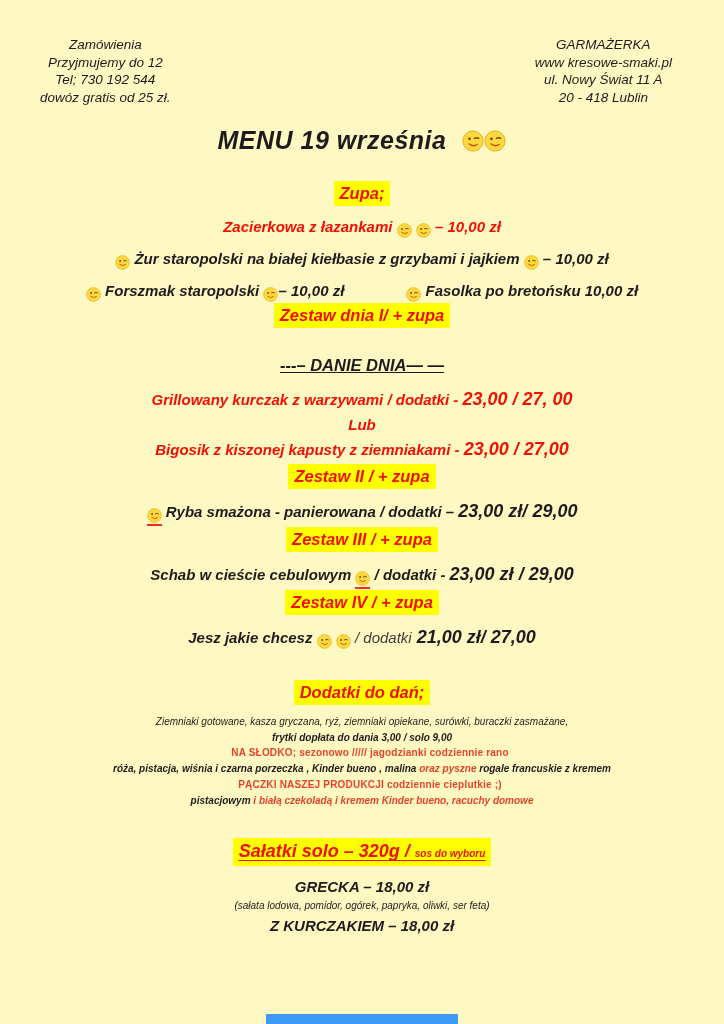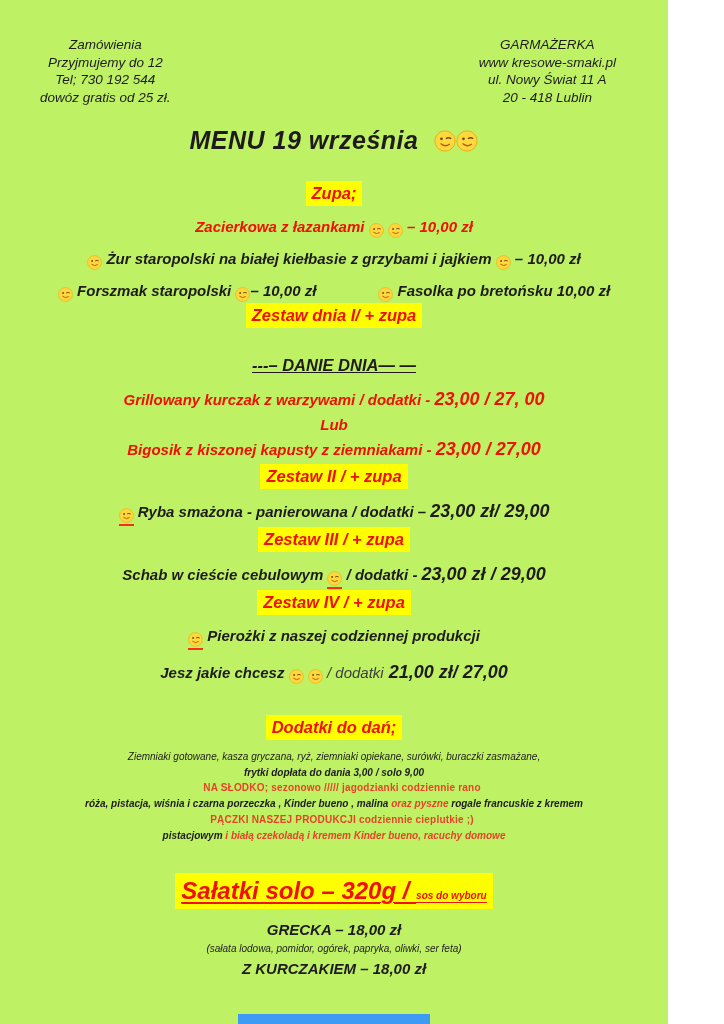--- a/index.html
+++ b/index.html
@@ -1,36 +1,36 @@
 <!DOCTYPE html>
 <html style="--red: #ef1006; --softred: #e8432a; --hl: #ffff00; --blue: #3d9af5;"><head>
 <meta charset="utf-8">
 <style>
   html,body{margin:0;padding:0;background:#ffffff;}
   .page{
-    width:668px;height:1024px;background:#bef264;position:relative;overflow:hidden;
+    width:724px;height:1024px;background:#fef9c3;position:relative;overflow:hidden;
     font-family:"Liberation Sans","DejaVu Sans",sans-serif;color:#1f1b1c;
   }
   
   .header{display:flex;justify-content:space-between;padding:36px 52px 0 40px;}
   .hcol{font-style:italic;font-size:13.5px;line-height:1.3;text-align:center;font-weight:normal;}
   
   .title-row{display:flex;justify-content:center;align-items:center;gap:16px;margin-top:20px;}
   .title-text{font-size:25px;font-weight:bold;font-style:italic;letter-spacing:0.5px;}
   .title-emoji{font-size:22px;line-height:1;}
   
   #menu-body{text-align:center;font-weight:bold;font-style:italic;font-size:15px;}
   .line{line-height:1.4;}
   .g0{margin-top:2px;} .g1{margin-top:10px;} .g2{margin-top:30px;}
   .g3{margin-top:1px;} .g4{margin-top:26px;}
   .hl{background:var(--hl);padding:1px 6px;display:inline-block;}
   .red{color:var(--red);}
   .softred{color:var(--softred);}
   .sz16{font-size:16.5px;}
-  .sz18{font-size:24px;}
+  .sz18{font-size:18px;}
   .sz14{font-size:10px;}
   .big{font-size:18px;}
   .reg{font-weight:normal;}
   .lite{font-weight:normal;color:#3d3d3d;}
   .upright{font-style:normal;letter-spacing:0.2px;padding-left:16px;}
   .u{text-decoration:underline;}
   .u2{text-decoration:underline;text-decoration-color:var(--red);text-underline-offset:3px;}
   .emo{display:inline-block;font-style:normal;vertical-align:-0.15em;line-height:1;}
   .emo svg{display:inline-block;vertical-align:middle;}
   .emo-u{border-bottom:2.5px solid #ff2a1a;padding-bottom:1px;}
@@ -128,26 +128,20 @@
             <path d="M6.3 12.6 q3.8 3.2 7.6 0.4" stroke="#b45309" stroke-width="1.2" fill="none" stroke-linecap="round"></path>
           </svg></span><span> Ryba smażona - panierowana  /  dodatki – </span><span class="big">23,00 zł/ 29,00</span></div>
       <div class="line g3"><span class="hl red sz16"><span>Zestaw III / + zupa</span></span></div>
       <div class="line g1 blk"><span>Schab w cieście cebulowym  </span><span class="emo emo-u"><svg viewBox="0 0 20 20" width="1em" height="1em">
             <circle cx="10" cy="10" r="9.2" fill="#ffd83d" stroke="#e7a918" stroke-width="0.8"></circle>
             <circle cx="6.8" cy="8" r="1.25" fill="#734a10"></circle>
             <path d="M11.3 7.7 q2 -1.2 3.9 0" stroke="#734a10" stroke-width="1.3" fill="none" stroke-linecap="round"></path>
             <path d="M6.3 12.6 q3.8 3.2 7.6 0.4" stroke="#b45309" stroke-width="1.2" fill="none" stroke-linecap="round"></path>
           </svg></span><span>  / dodatki - </span><span class="big">23,00 zł / 29,00</span></div>
       <div class="line g3"><span class="hl red sz16"><span>Zestaw IV / + zupa</span></span></div>
-      <div class="line g1 blk"><span class="emo emo-u"><svg viewBox="0 0 20 20" width="1em" height="1em">
-            <circle cx="10" cy="10" r="9.2" fill="#ffd83d" stroke="#e7a918" stroke-width="0.8"></circle>
-            <circle cx="6.8" cy="8" r="1.25" fill="#734a10"></circle>
-            <path d="M11.3 7.7 q2 -1.2 3.9 0" stroke="#734a10" stroke-width="1.3" fill="none" stroke-linecap="round"></path>
-            <path d="M6.3 12.6 q3.8 3.2 7.6 0.4" stroke="#b45309" stroke-width="1.2" fill="none" stroke-linecap="round"></path>
-          </svg></span><span> Pierożki z  naszej codziennej produkcji</span></div>
       <div class="line g1 blk"><span>Jesz jakie chcesz  </span><span class="emo"><svg viewBox="0 0 20 20" width="1em" height="1em">
             <circle cx="10" cy="10" r="9.2" fill="#ffd83d" stroke="#e7a918" stroke-width="0.8"></circle>
             <circle cx="6.8" cy="8" r="1.25" fill="#734a10"></circle>
             <path d="M11.3 7.7 q2 -1.2 3.9 0" stroke="#734a10" stroke-width="1.3" fill="none" stroke-linecap="round"></path>
             <path d="M6.3 12.6 q3.8 3.2 7.6 0.4" stroke="#b45309" stroke-width="1.2" fill="none" stroke-linecap="round"></path>
           </svg></span><span> </span><span class="emo"><svg viewBox="0 0 20 20" width="1em" height="1em">
             <circle cx="10" cy="10" r="9.2" fill="#ffd83d" stroke="#e7a918" stroke-width="0.8"></circle>
             <circle cx="6.8" cy="8" r="1.25" fill="#734a10"></circle>
             <path d="M11.3 7.7 q2 -1.2 3.9 0" stroke="#734a10" stroke-width="1.3" fill="none" stroke-linecap="round"></path>
             <path d="M6.3 12.6 q3.8 3.2 7.6 0.4" stroke="#b45309" stroke-width="1.2" fill="none" stroke-linecap="round"></path>

